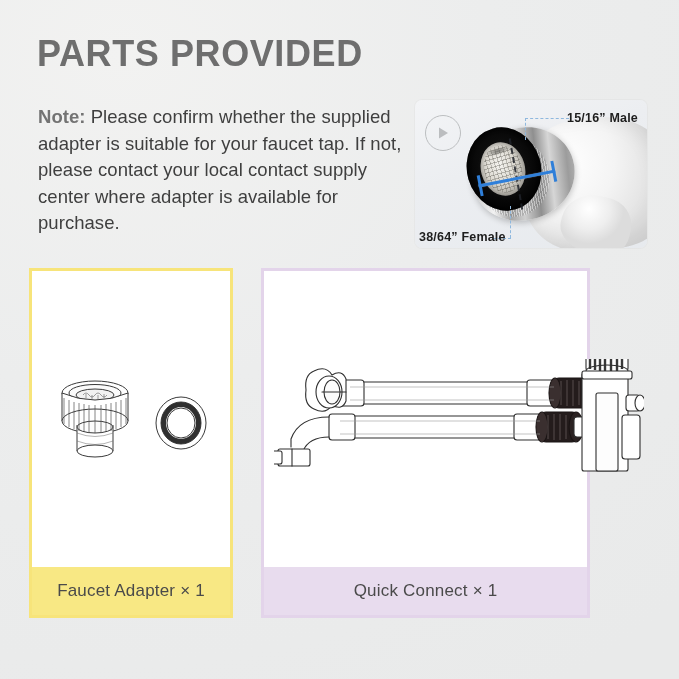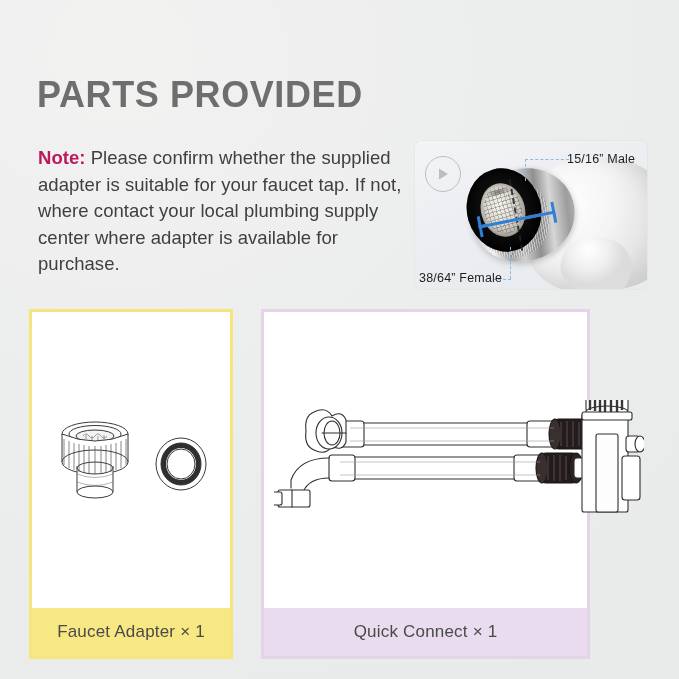--- a/index.html
+++ b/index.html
@@ -13,21 +13,20 @@
     background:
       radial-gradient(120% 110% at 18% 8%, #f2f2f1 0%, #eceded 45%, #e9eaea 100%);
     overflow: hidden;
     position: relative;
     -webkit-font-smoothing: antialiased;
   }
 
   .page {
     position: absolute;
     inset: 0;
-    margin-top: 41px;
   }
 
   
   .title {
     position: absolute;
     left: 37px;
     top: 36px;
     font-size: 36px;
     font-weight: bold;
     letter-spacing: 0.6px;
@@ -41,21 +40,21 @@
     left: 38px;
     top: 104px;
     width: 370px;
     font-size: 18.5px;
     line-height: 26.5px;
     color: #3f3f3f;
     letter-spacing: 0.05px;
   }
   .note b {
     font-weight: bold;
-    color: #be185d;
+    color: #737373;
   }
 
   
   .photo-panel {
     position: absolute;
     left: 415px;
     top: 100px;
     width: 232px;
     height: 148px;
     border-radius: 7px;
@@ -201,21 +200,21 @@
     border-left: 1.5px dashed #8fb8de;
     border-top: none;
   }
   .lead-female-h {
     left: 78px; top: 138px; width: 18px; height: 0;
   }
 
   .callout {
     position: absolute;
     font-size: 12.5px;
-    font-weight: normal;
+    font-weight: bold;
     color: #1e1e1e;
     letter-spacing: 0.2px;
     white-space: nowrap;
   }
   .callout-male   { left: 152px; top: 11px; }
   .callout-female { left: 4px;   top: 130px; }
 
   .play-icon {
     position: absolute;
     left: 10px;
@@ -276,21 +275,21 @@
 </style>
 </head>
 <body>
 
 <div class="page">
 
   <div class="title">PARTS PROVIDED</div>
 
   <div class="note">
     <b>Note:</b>
-    <span>Please confirm whether the supplied adapter is suitable for your faucet tap.  If not, where contact your local plumbing supply center where adapter is available for purchase.</span>
+    <span>Please confirm whether the supplied adapter is suitable for your faucet tap.  If not, please contact your local contact supply center where adapter is available for purchase.</span>
   </div>
 
   <div class="photo-panel">
     <div class="photo-inner">
 
       <div class="faucet-body"></div>
       <div class="faucet-neck"></div>
       <div class="aerator-chrome"></div>
       <div class="aerator-bore"></div>
       <div class="aerator-mesh"></div>

